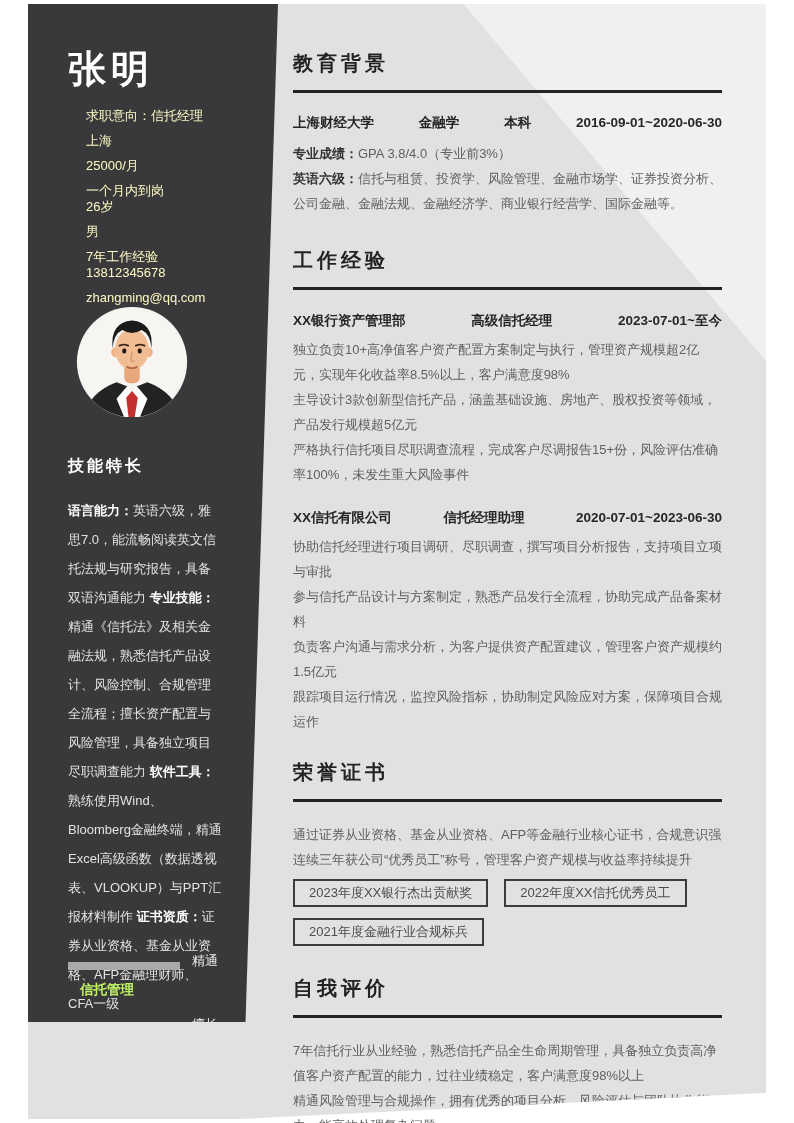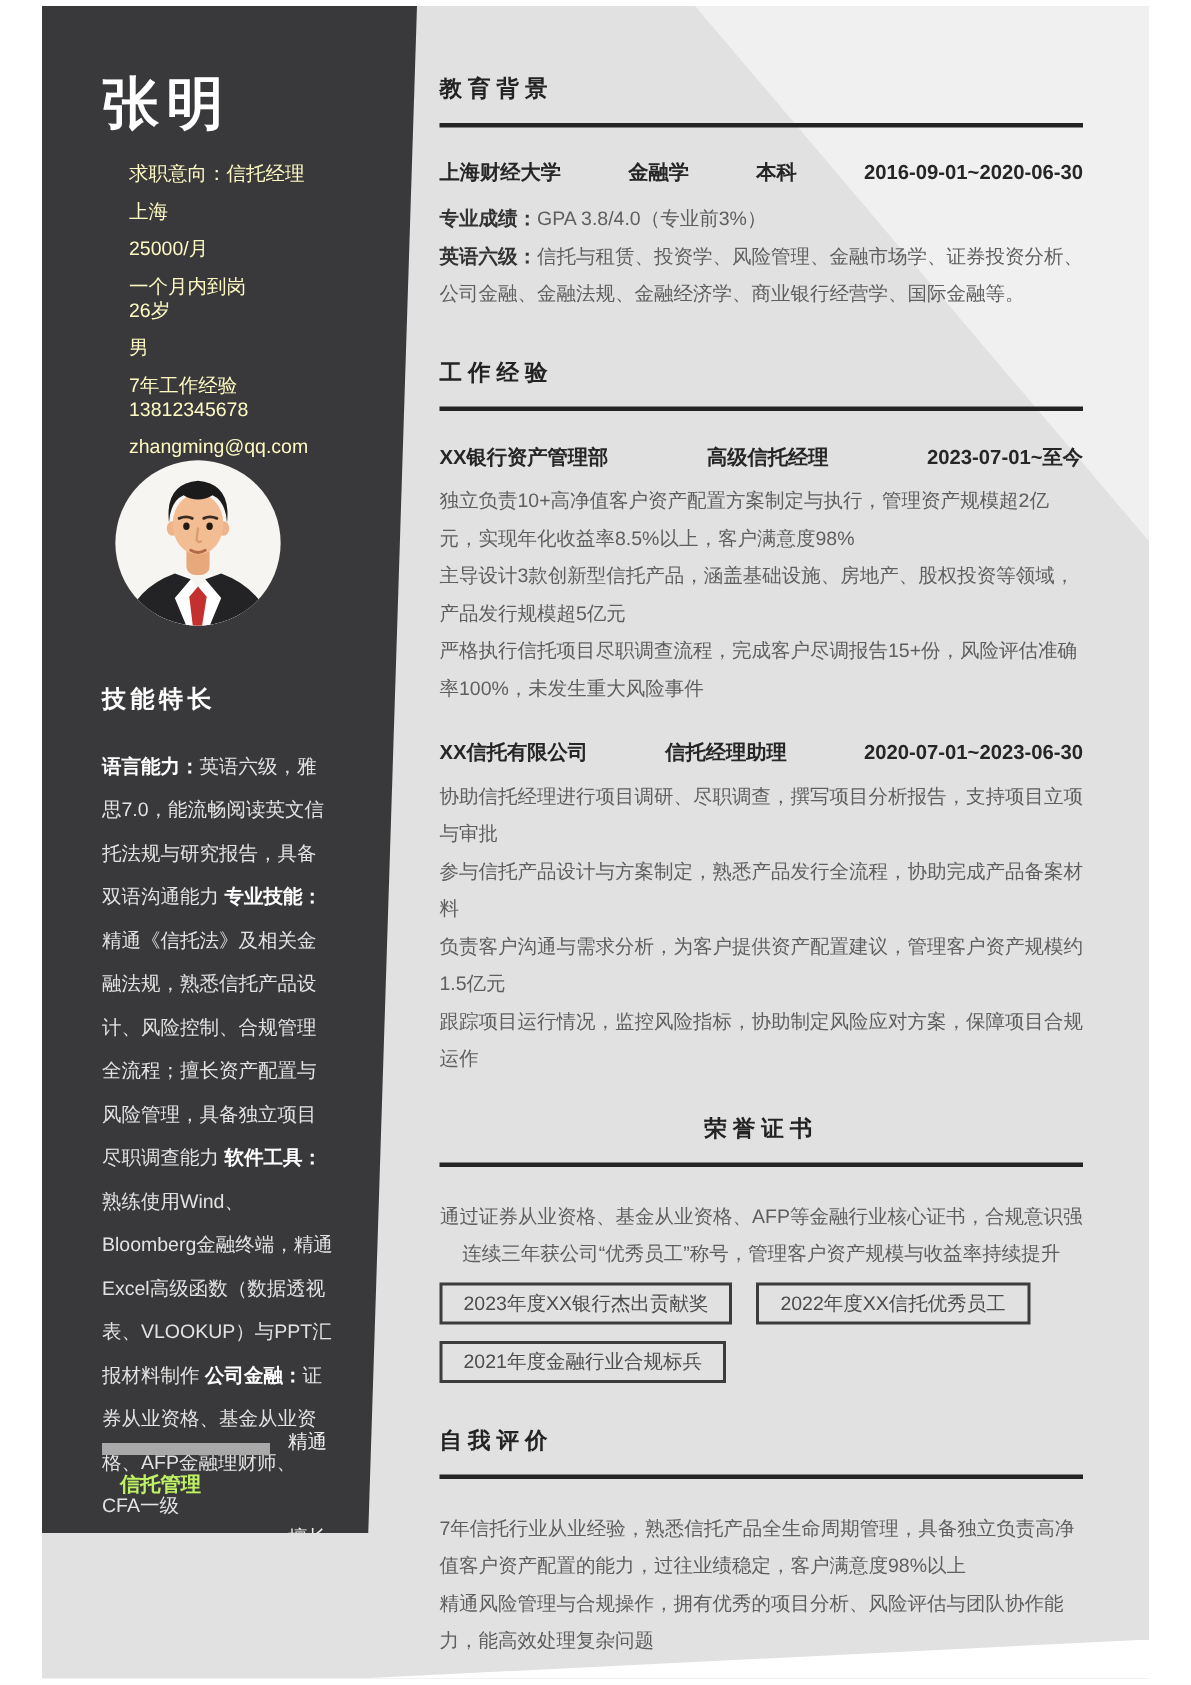--- a/index.html
+++ b/index.html
@@ -23,33 +23,33 @@
   .skills-text{position:absolute;left:40px;top:492px;width:154px;font-size:13px;line-height:29px;color:#e2e2e2;}
   .skills-text b{color:#fff;}
   .bars{position:absolute;left:40px;top:948px;width:185px;}
   .bar-row{display:flex;align-items:flex-end;margin-bottom:11px;}
   .bar-track{width:112px;height:8px;background:#56565a;}
   .bar-fill{height:100%;background:#a9a9a9;}
   .bar-level{margin-left:12px;font-size:13px;color:#efefef;}
   .bar-name{font-size:13.5px;font-weight:bold;color:#bef264;margin:0 0 17px 12px;}
   
   .main{position:absolute;left:293px;top:50px;width:429px;z-index:3;}
-  .sec-h{font-size:15px;font-weight:bold;color:#232323;letter-spacing:4px;
+  .sec-h{font-size:20px;font-weight:bold;color:#232323;letter-spacing:4px;
          padding-bottom:13px;border-bottom:3px solid #232323;margin:0;}
   .row3{display:flex;justify-content:space-between;align-items:baseline;
         font-size:13.5px;font-weight:bold;color:#262626;}
   .edu-row{margin-top:21px;}
   .body-p{font-size:13px;line-height:25px;color:#5f5f5f;margin:0;}
   .body-p b{color:#333;}
   .edu-details{margin-top:9px;}
   .sec{margin-top:0;}
   .sec-exp{margin-top:31px;}
   .job-head{margin-top:22px;}
   .job-bullets{margin-top:7px;}
-  .sec-honor{margin-top:25px;text-align:center;}
+  .sec-honor{margin-top:25px;}
   .honor-lines{margin-top:20px;}
   .badges{display:flex;flex-wrap:wrap;gap:11px 16px;margin-top:7px;}
   .badge{border:2px solid #3c3c3c;padding:2px 14px;font-size:13px;color:#4d4d4d;line-height:20px;}
   .sec-summary{margin-top:29px;}
   .summary-lines{margin-top:20px;}
 </style>
 </head>
 <body>
 
 <div class="page">
@@ -100,21 +100,21 @@
         </g>
       </svg>
     </div>
 
     <div class="sb-heading">技能特长</div>
 
     <div class="skills-text">
       <b>语言能力：</b><span>英语六级，雅思7.0，能流畅阅读英文信托法规与研究报告，具备双语沟通能力</span>
       <b>专业技能：</b><span>精通《信托法》及相关金融法规，熟悉信托产品设计、风险控制、合规管理全流程；擅长资产配置与风险管理，具备独立项目尽职调查能力</span>
       <b>软件工具：</b><span>熟练使用Wind、Bloomberg金融终端，精通Excel高级函数（数据透视表、VLOOKUP）与PPT汇报材料制作</span>
-      <b>公司金融：</b><span>证券从业资格、基金从业资格、AFP金融理财师、CFA一级</span>
+      <b>证书资质：</b><span>证券从业资格、基金从业资格、AFP金融理财师、CFA一级</span>
     </div>
 
     <div class="bars">
       <div class="bar-row">
         <div class="bar-track">
             <div class="bar-fill" style="width: 100%;"></div>
           </div>
         <span class="bar-level">精通</span>
       </div>
       <p class="bar-name">信托管理</p>

